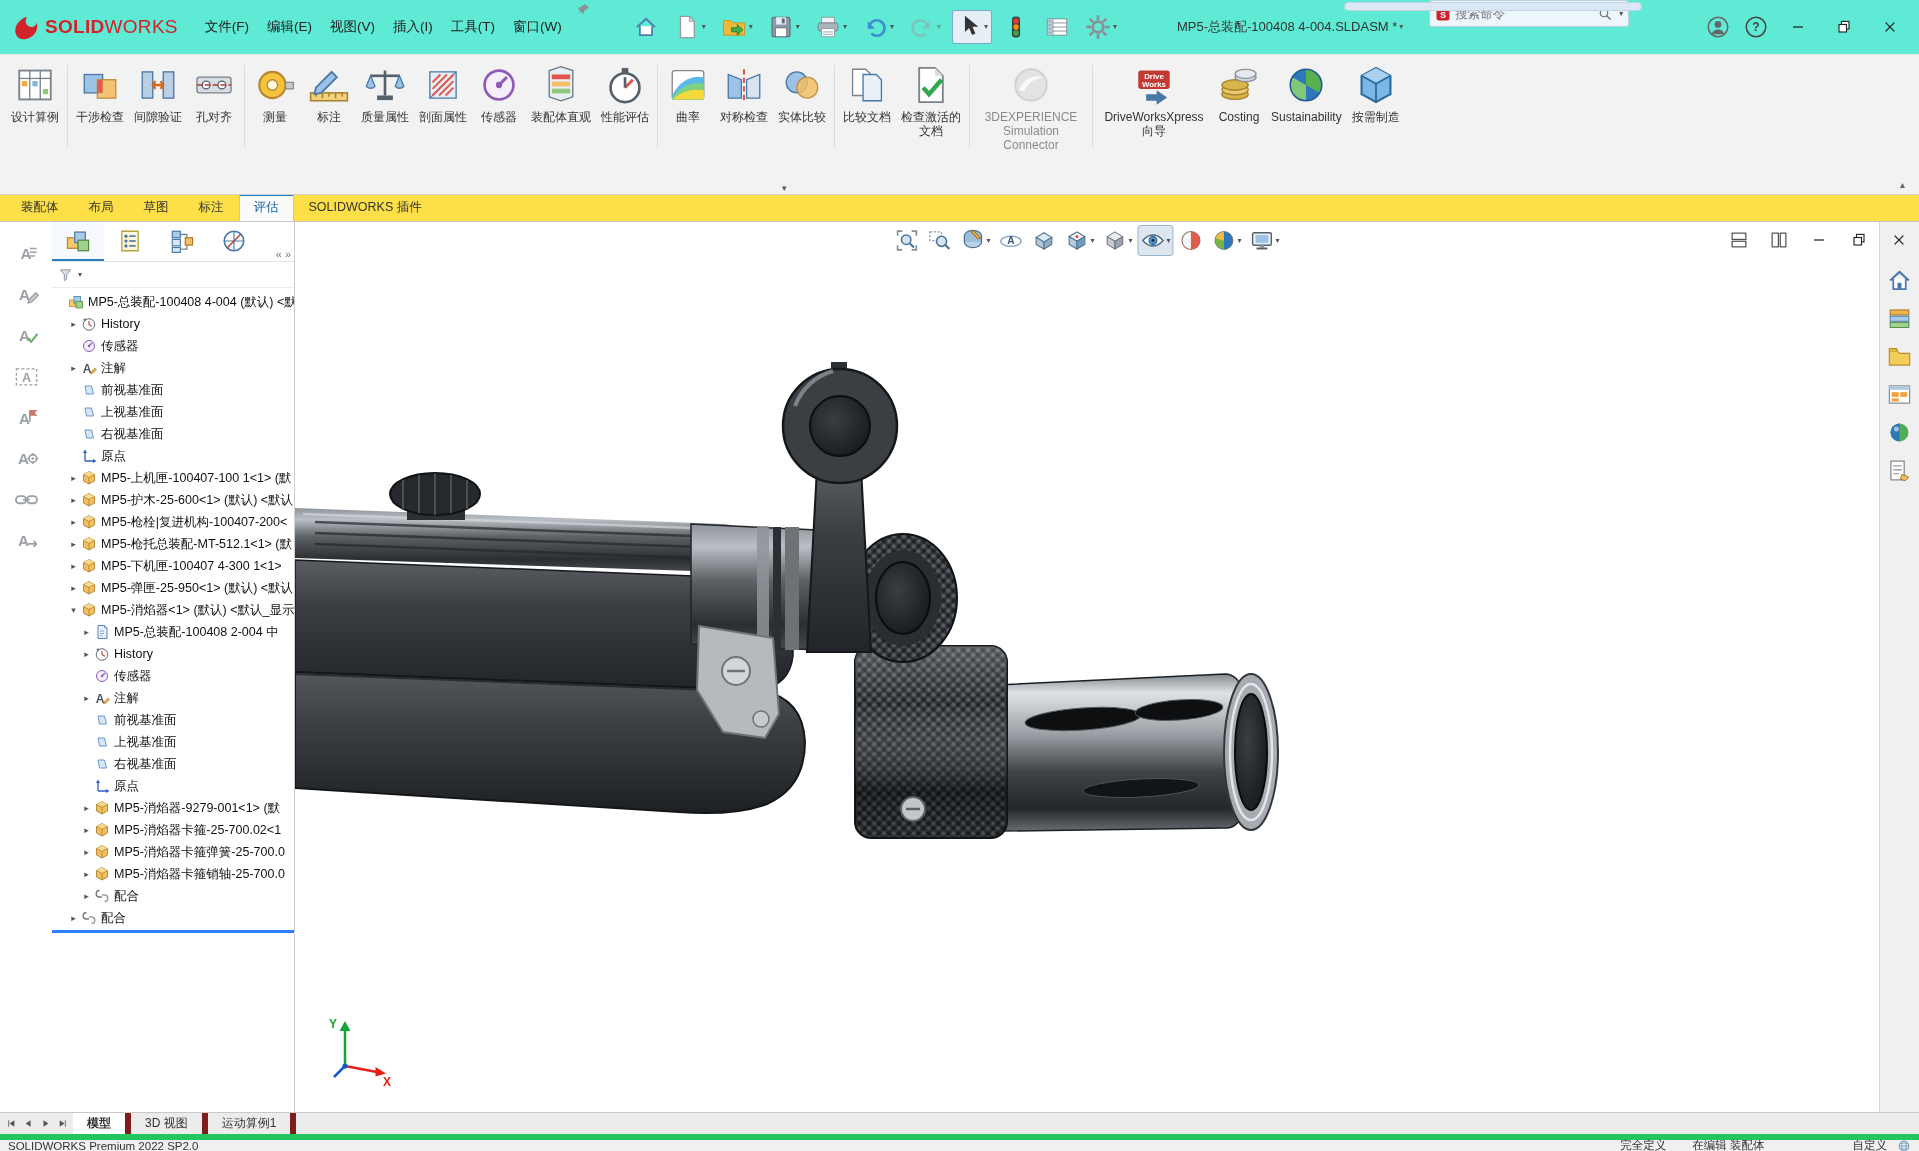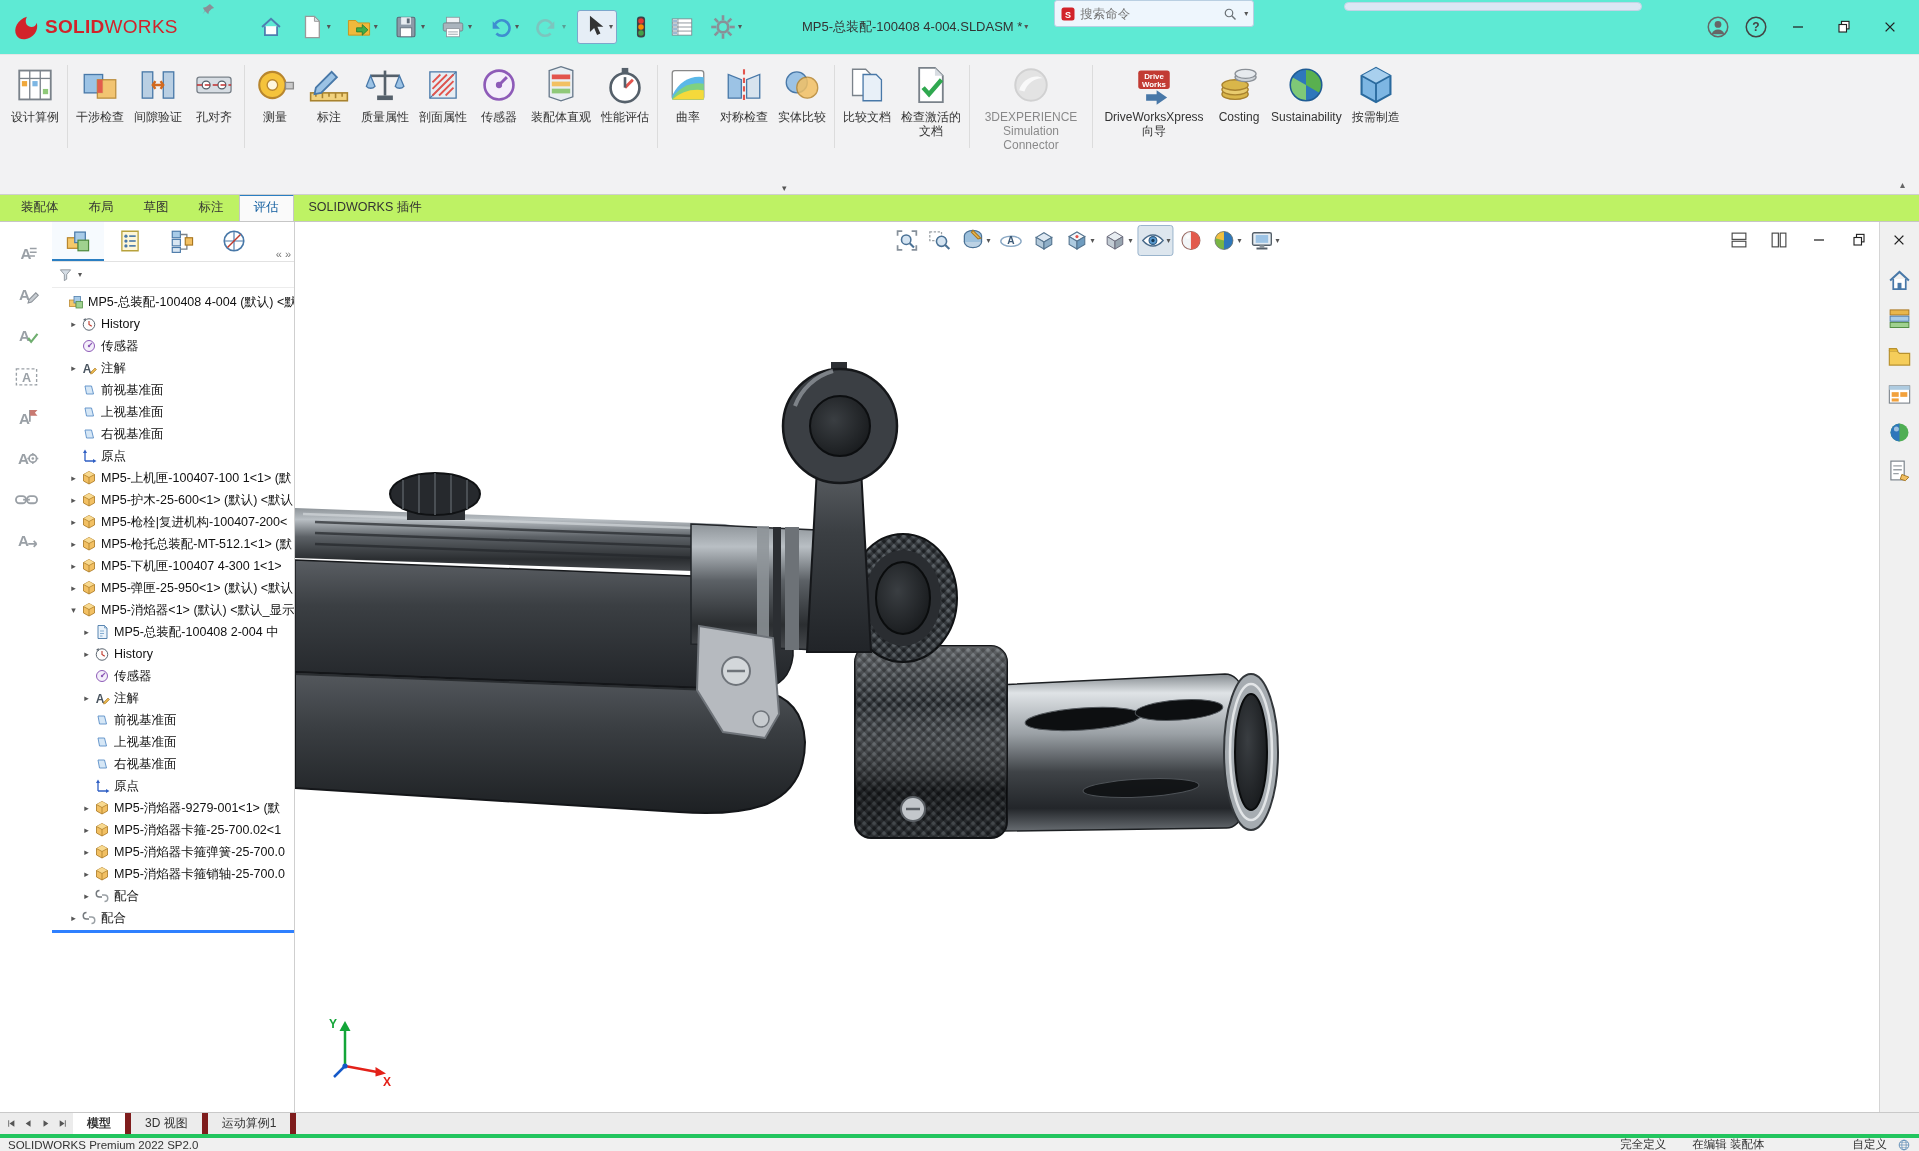--- a/index.html
+++ b/index.html
@@ -41,21 +41,21 @@
   .ribbon-item.wide{max-width:116px}
   .ribbon-item svg{width:42px;height:42px;flex:none}
   .ribbon-label{font-size:12px;line-height:1.18;text-align:center;color:#333;margin-top:4px;word-break:break-all}
   .wide .ribbon-label{word-break:normal}
   .ribbon-item.disabled{filter:grayscale(1);opacity:.55}
   .ribbon-sep{width:1px;align-self:stretch;background:#dcdcdc;margin:6px 3px}
   .ribbon-overflow{position:absolute;left:782px;bottom:1px;font-size:9px;color:#555}
   .ribbon-collapse{position:absolute;right:14px;bottom:4px;font-size:10px;color:#666}
 
   
-  .cmd-tabs{height:27px;background:#bef264;display:flex;align-items:flex-end;padding-left:6px;border-bottom:1px solid #c6c6c6;flex:none}
+  .cmd-tabs{height:27px;background:#fde047;display:flex;align-items:flex-end;padding-left:6px;border-bottom:1px solid #c6c6c6;flex:none}
   .cmd-tab{padding:4px 14px 5px;font-size:12.5px;color:#333;border:1px solid transparent;border-bottom:none;cursor:default}
   .cmd-tab.active{background:#fafafa;border-color:#c6c6c6;color:#0f5c9e;border-top:2px solid #2a7ec2;padding-top:3px}
 
   
   .main{flex:1;display:flex;position:relative;min-height:0}
   .left-strip{width:52px;background:#fff;display:flex;flex-direction:column;align-items:center;padding-top:16px;gap:11px;flex:none}
   .ls-btn{width:32px;height:30px;border-radius:3px;display:flex;align-items:center;justify-content:center}
   .ls-btn svg{width:27px;height:27px}
 
   .feature-panel{width:243px;background:#fff;border-right:1px solid #cfcfcf;display:flex;flex-direction:column;flex:none}
@@ -89,40 +89,48 @@
   .tp-btn{width:30px;height:28px;display:flex;align-items:center;justify-content:center;border-radius:3px}
   .tp-btn svg{width:25px;height:25px}
 
   
   .bottom-bar{height:22px;background:#ececec;border-top:1px solid #c9c9c9;display:flex;align-items:stretch;flex:none}
   .nav-btns{display:flex;align-items:center;padding:0 3px;gap:1px}
   .nav-btn{width:16px;height:16px;display:flex;align-items:center;justify-content:center}
   .nav-btn svg{width:13px;height:13px}
   .bottom-tab{padding:0 14px;font-size:12px;display:flex;align-items:center;border-right:6px solid #7f1d1d;color:#333;cursor:default}
   .bottom-tab.active{background:#fff;font-weight:bold}
-  .status-bar{height:17px;background:#f0f0f0;border-top:4px solid #22c55e;display:flex;align-items:center;font-size:11.5px;color:#333;padding:0 8px;flex:none}
+  .status-bar{height:17px;background:#f0f0f0;border-top:6px solid #22c55e;display:flex;align-items:center;font-size:11.5px;color:#333;padding:0 8px;flex:none}
   .sb-right{margin-left:auto;display:flex;align-items:center}
   .sb-sep{width:26px}
   .sb-wide{width:88px}
   .sb-globe{display:flex;align-items:center;margin-left:10px}
   .sb-globe svg{width:14px;height:14px}
 </style>
 </head>
 <body>
 
 <div id="app">
   <div class="top-pill"></div>
 
   <header class="titlebar">
     <div class="brand">
       <svg viewBox="0 0 32 32">
           <path d="M7 25C3 18 8 8 18 5c-2 4-1.5 8 1.5 10 4 2.5 8 .5 9-3.5 2.5 8-3.5 16.5-12.5 17.5-4.5.5-7.5-1.5-9-4z" fill="#d2232a"></path>
         </svg>
       <span><span class="brand-bold">SOLID</span><span class="brand-light">WORKS</span></span>
     </div>
+    <nav class="menubar">
+        <span class="menu-item">文件(F)</span>
+        <span class="menu-item">编辑(E)</span>
+        <span class="menu-item">视图(V)</span>
+        <span class="menu-item">插入(I)</span>
+        <span class="menu-item">工具(T)</span>
+        <span class="menu-item">窗口(W)</span>
+      </nav>
     <button class="pin-btn"><span><svg viewBox="0 0 32 32">
             <path d="M19 4l9 9-5 1.5L17 20l-1.5 6L9 19.5 3 26l5-7L4 12l6.5-1.5z" fill="#8a9097"></path>
           </svg></span></button>
     <div class="quick-toolbar">
         <button class="qt-btn">
           <svg viewBox="0 0 32 32">
             <path d="M5 16 16 6l11 10" fill="none" stroke="#4d7fb0" stroke-width="2.4"></path>
             <path d="M8.5 15v11h15V15" fill="#fff" stroke="#4d7fb0" stroke-width="2.2"></path>
           </svg>
         </button>

